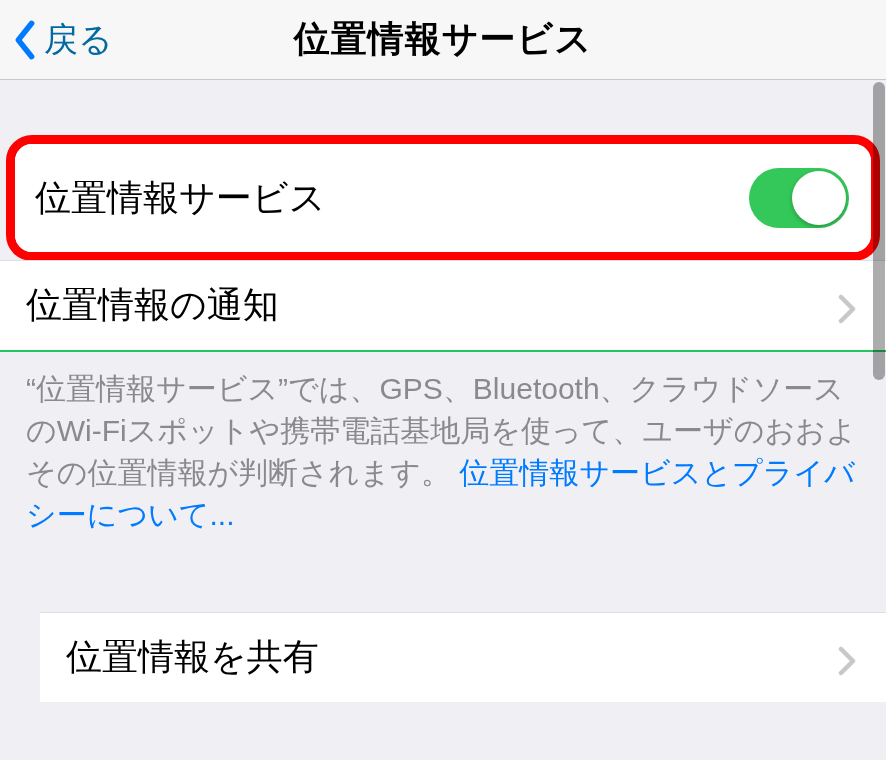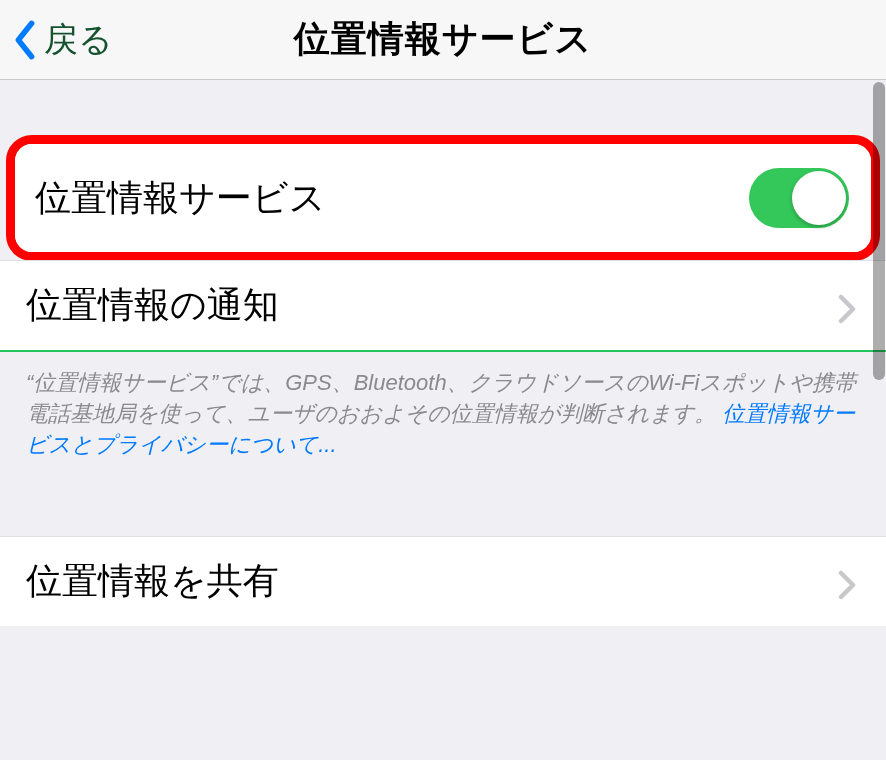--- a/index.html
+++ b/index.html
@@ -24,21 +24,21 @@
       background: #f7f7f8;
       height: 80px;
       display: flex;
       align-items: center;
       position: relative;
       border-bottom: 1px solid #c7c7cc;
     }
     .back-button {
       display: flex;
       align-items: center;
-      color: #14532d;
+      color: #0369a1;
       font-size: 34px;
       font-weight: 400;
       padding-left: 12px;
       cursor: pointer;
     }
     .back-chevron {
       width: 26px;
       height: 40px;
       margin-right: 6px;
     }
@@ -105,33 +105,33 @@
       width: 18px;
       height: 30px;
       color: #c7c7cc;
     }
     .chevron-right svg {
       width: 100%;
       height: 100%;
     }
     .description {
       padding: 16px 26px 16px 26px;
-      font-size: 22px;
+      font-size: 30px;
       line-height: 1.4;
       color: #8a8a8e;
       background: #efeff4;
-      font-style: italic;
     }
     .description-link {
       color: #007aff;
       cursor: pointer;
     }
     .group-after-desc {
       margin-top: 60px;
       border-top: 1px solid #e0e0e4;
+      margin-left: 40px;
     }
     .scrollbar-track {
       position: absolute;
       right: 0;
       top: 82px;
       width: 14px;
       height: calc(100% - 82px);
     }
     .scrollbar-thumb {
       position: absolute;

